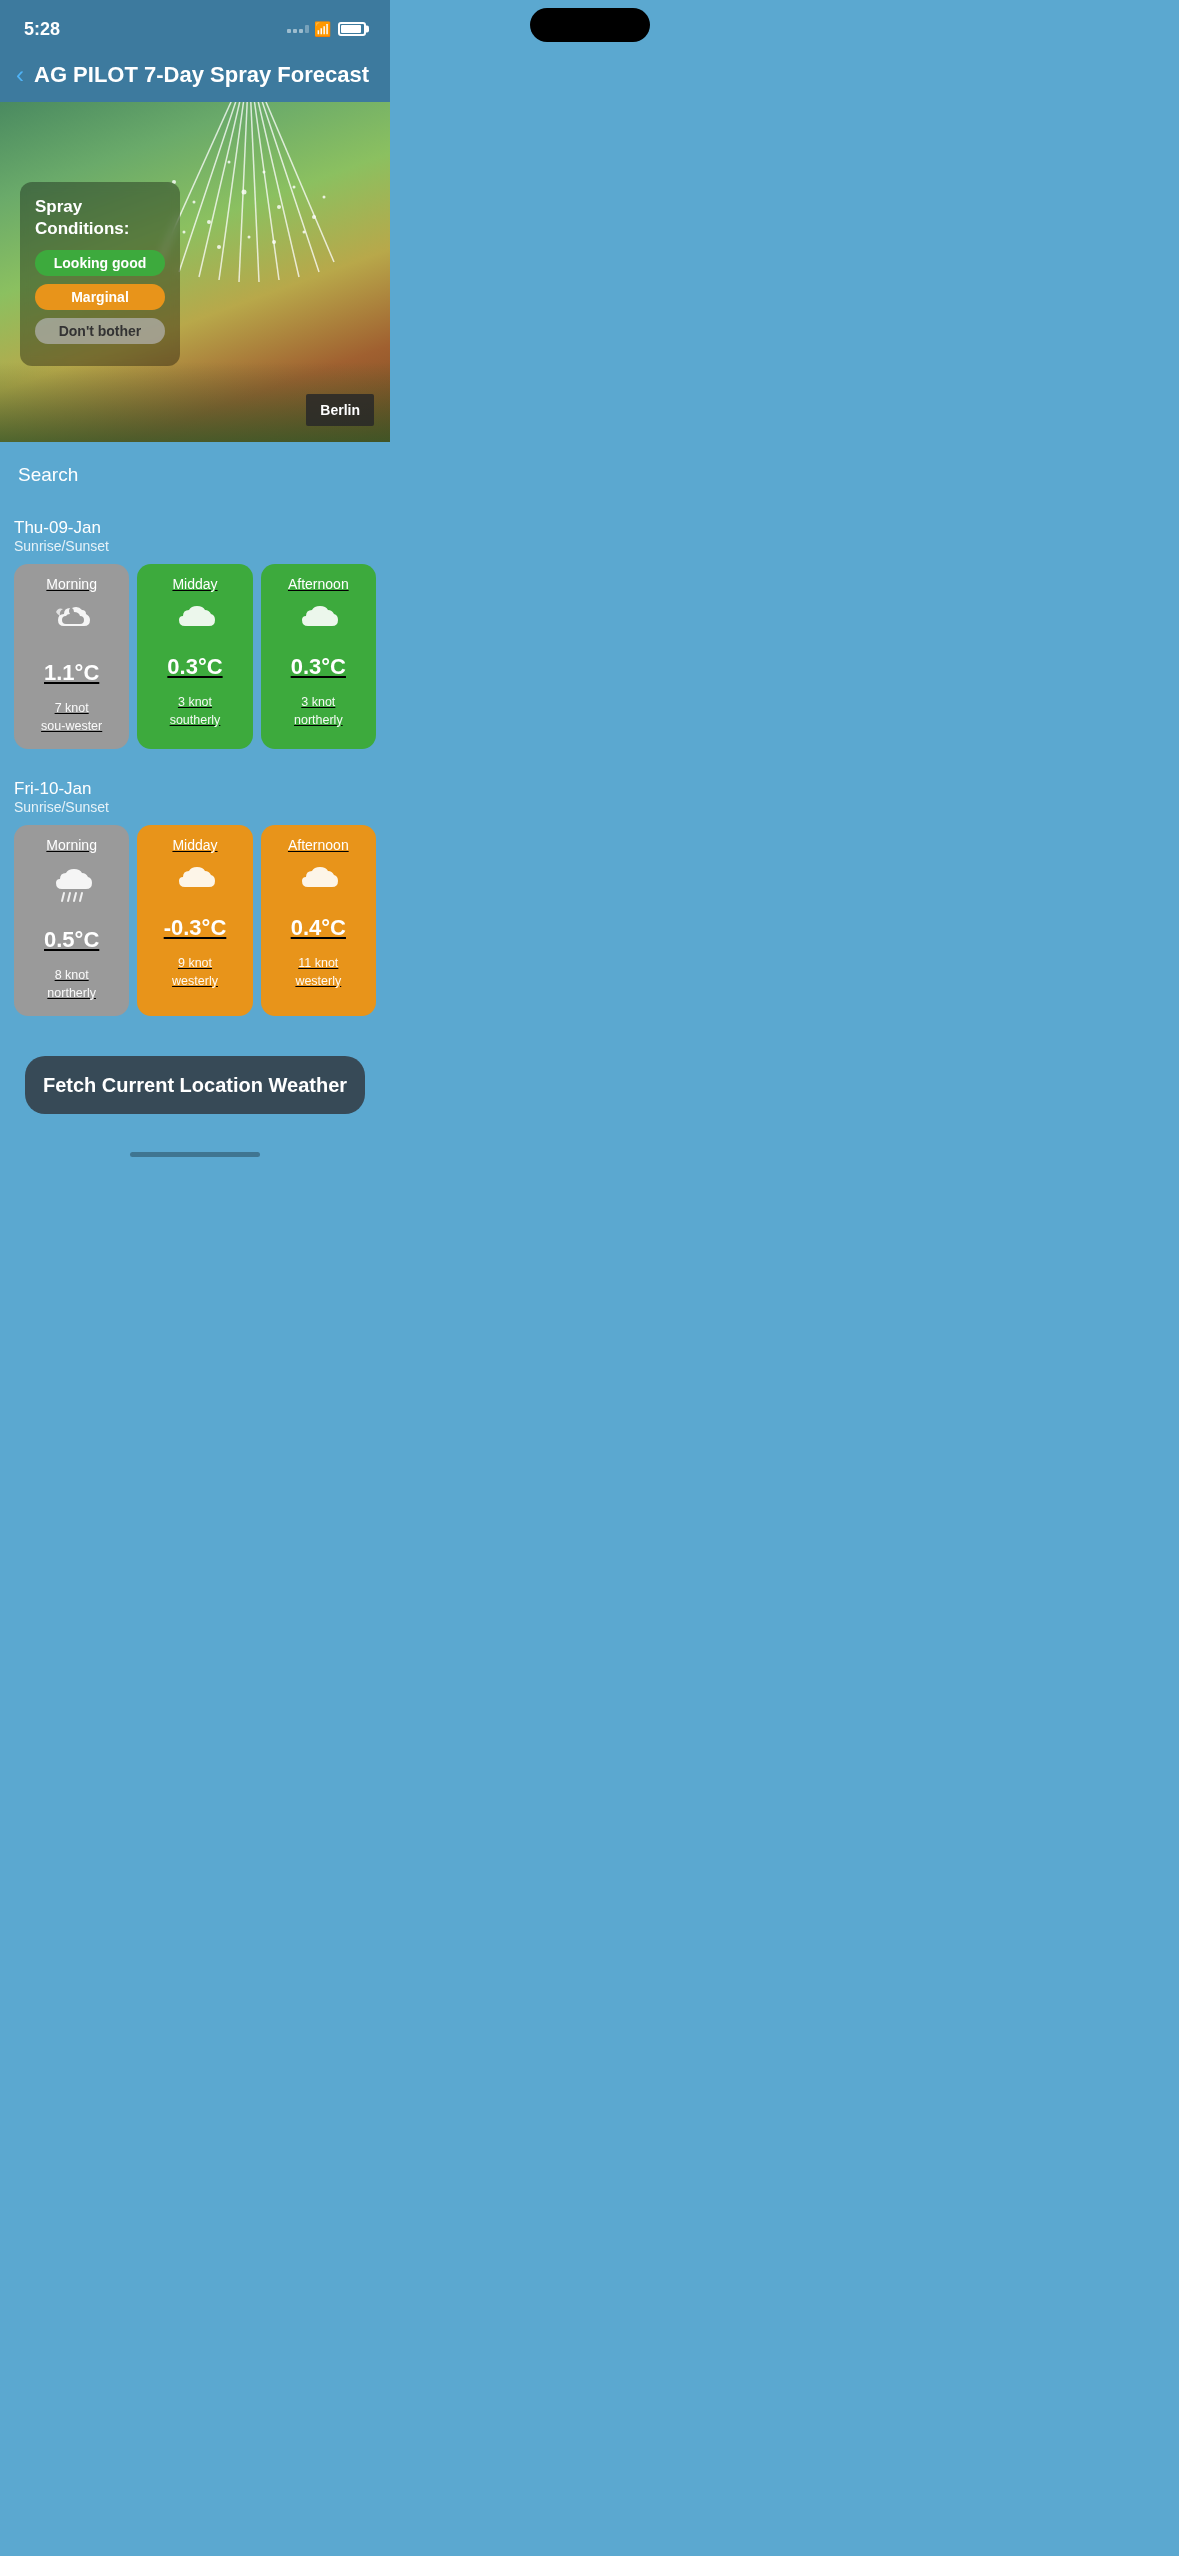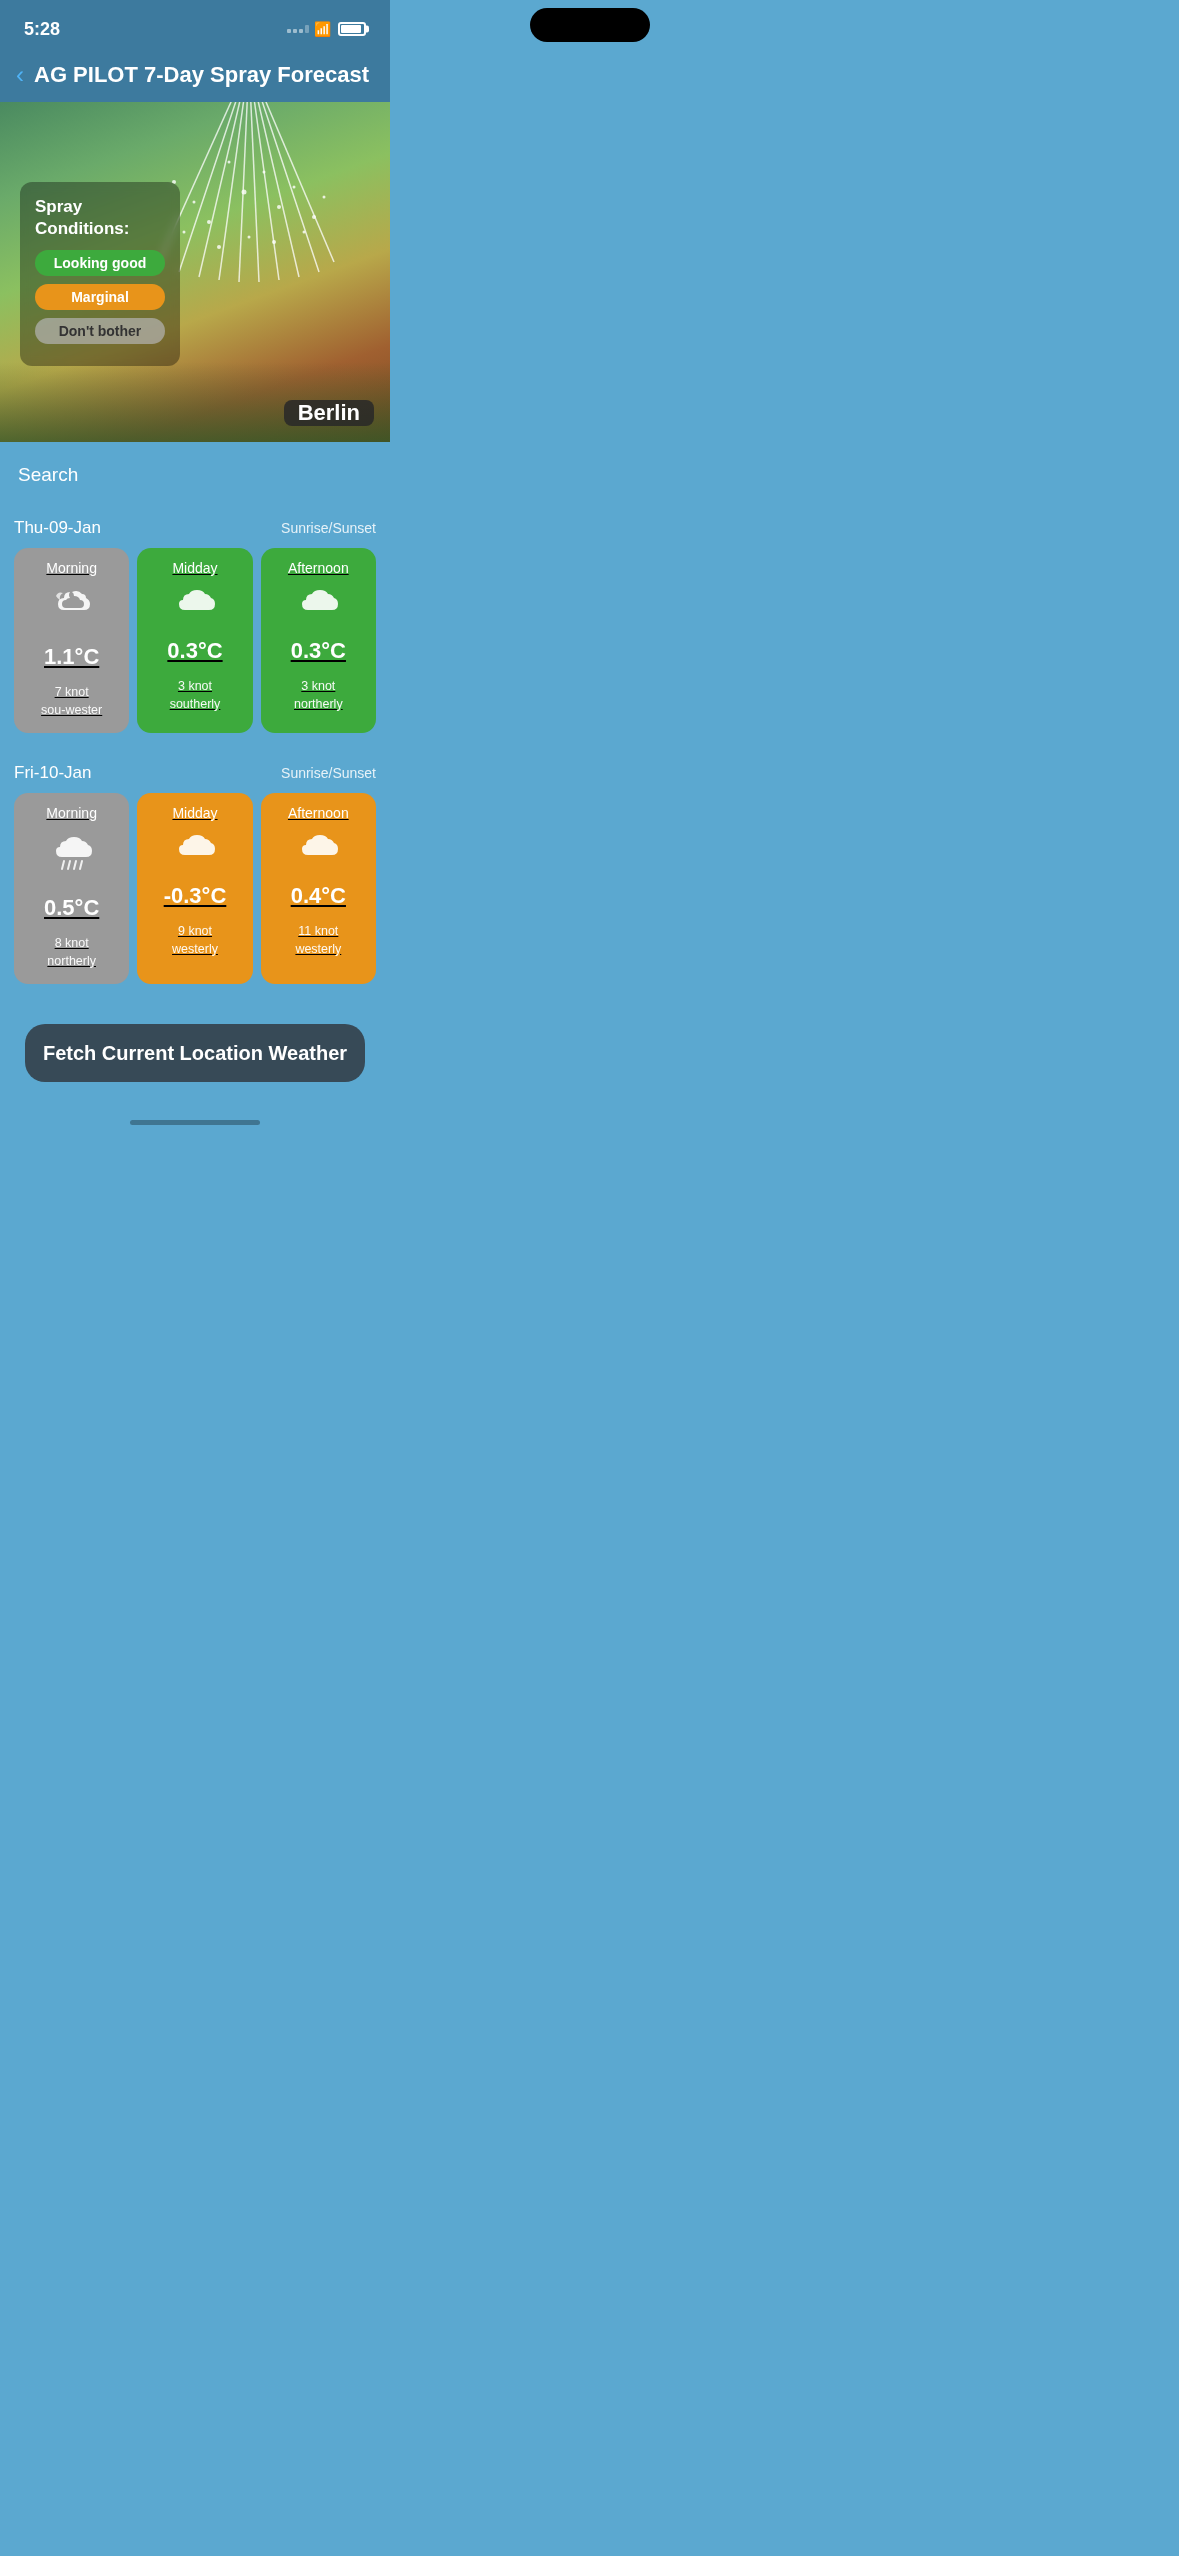--- a/index.html
+++ b/index.html
@@ -146,24 +146,24 @@
     .badge-green { background: #3daa3d; }
     .badge-orange { background: #e8941a; }
     .badge-gray { background: rgba(180,180,180,0.7); color: #333; }
 
     
     .location-badge {
       position: absolute;
       bottom: 16px;
       right: 16px;
       background: rgba(40,40,40,0.85);
-      border-radius: 8px;
-      padding: 0 14px;
-      color: white;
-      font-size: 22px;
+      border-radius: 2px;
+      padding: 8px 14px;
+      color: white;
+      font-size: 14px;
       font-weight: 700;
     }
 
     
     .search-area {
       background: #5ba8d0;
       padding: 16px 14px;
       display: flex;
       align-items: center;
       gap: 12px;
@@ -190,22 +190,23 @@
     }
 
     
     .forecast-section {
       background: #5ba8d0;
       padding: 10px 14px 0;
     }
     .forecast-header {
       display: flex;
       justify-content: space-between;
-      align-items: center;
+      align-items: flex-start;
       margin-bottom: 10px;
+      flex-direction: column;
     }
     .forecast-date {
       color: white;
       font-size: 17px;
       font-weight: 500;
     }
     .sunrise-label {
       color: rgba(255,255,255,0.85);
       font-size: 14px;
     }

